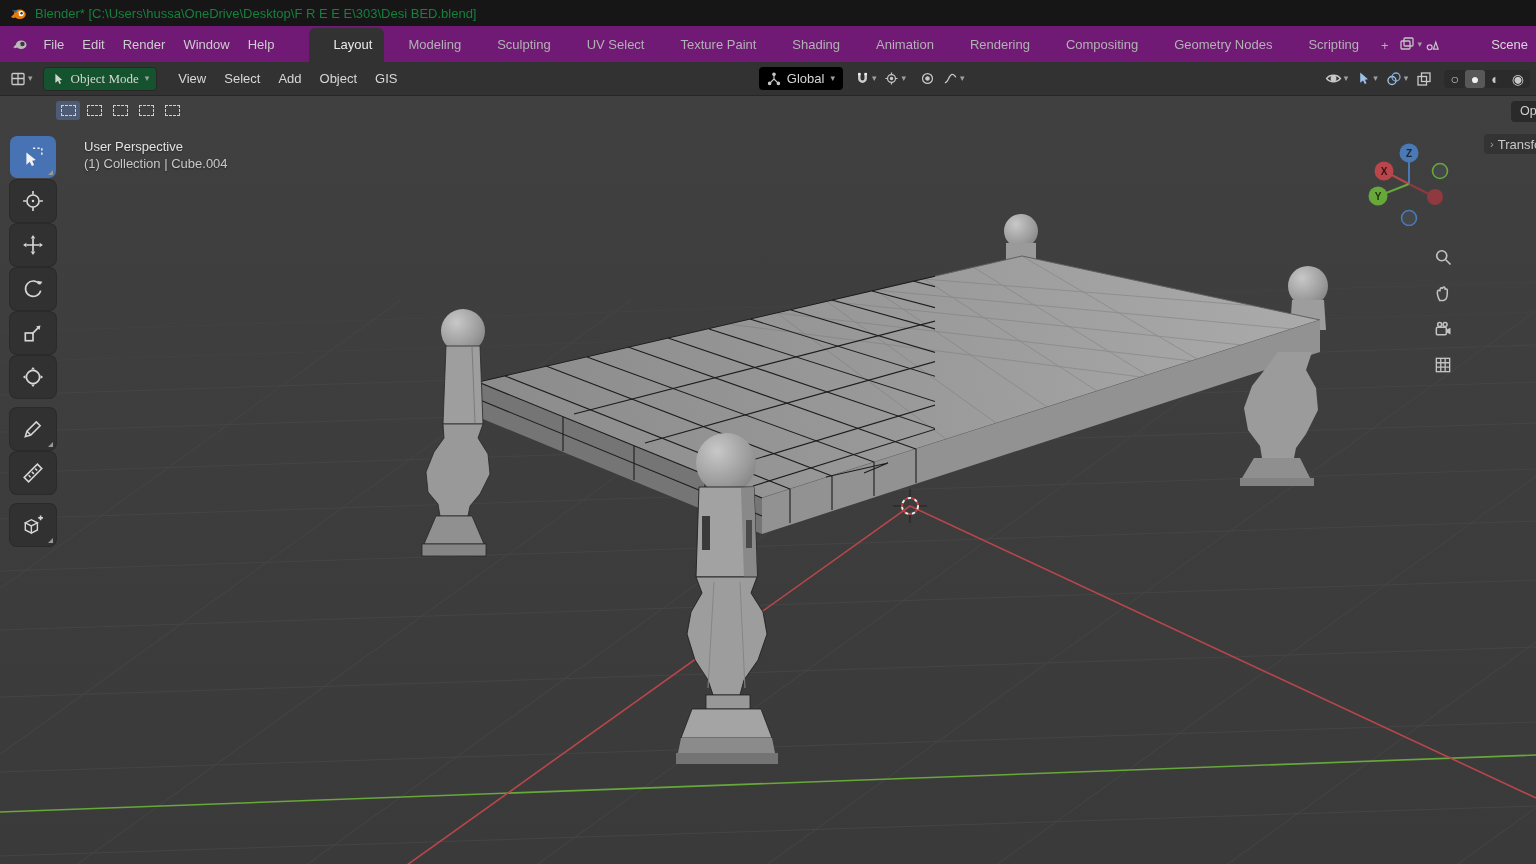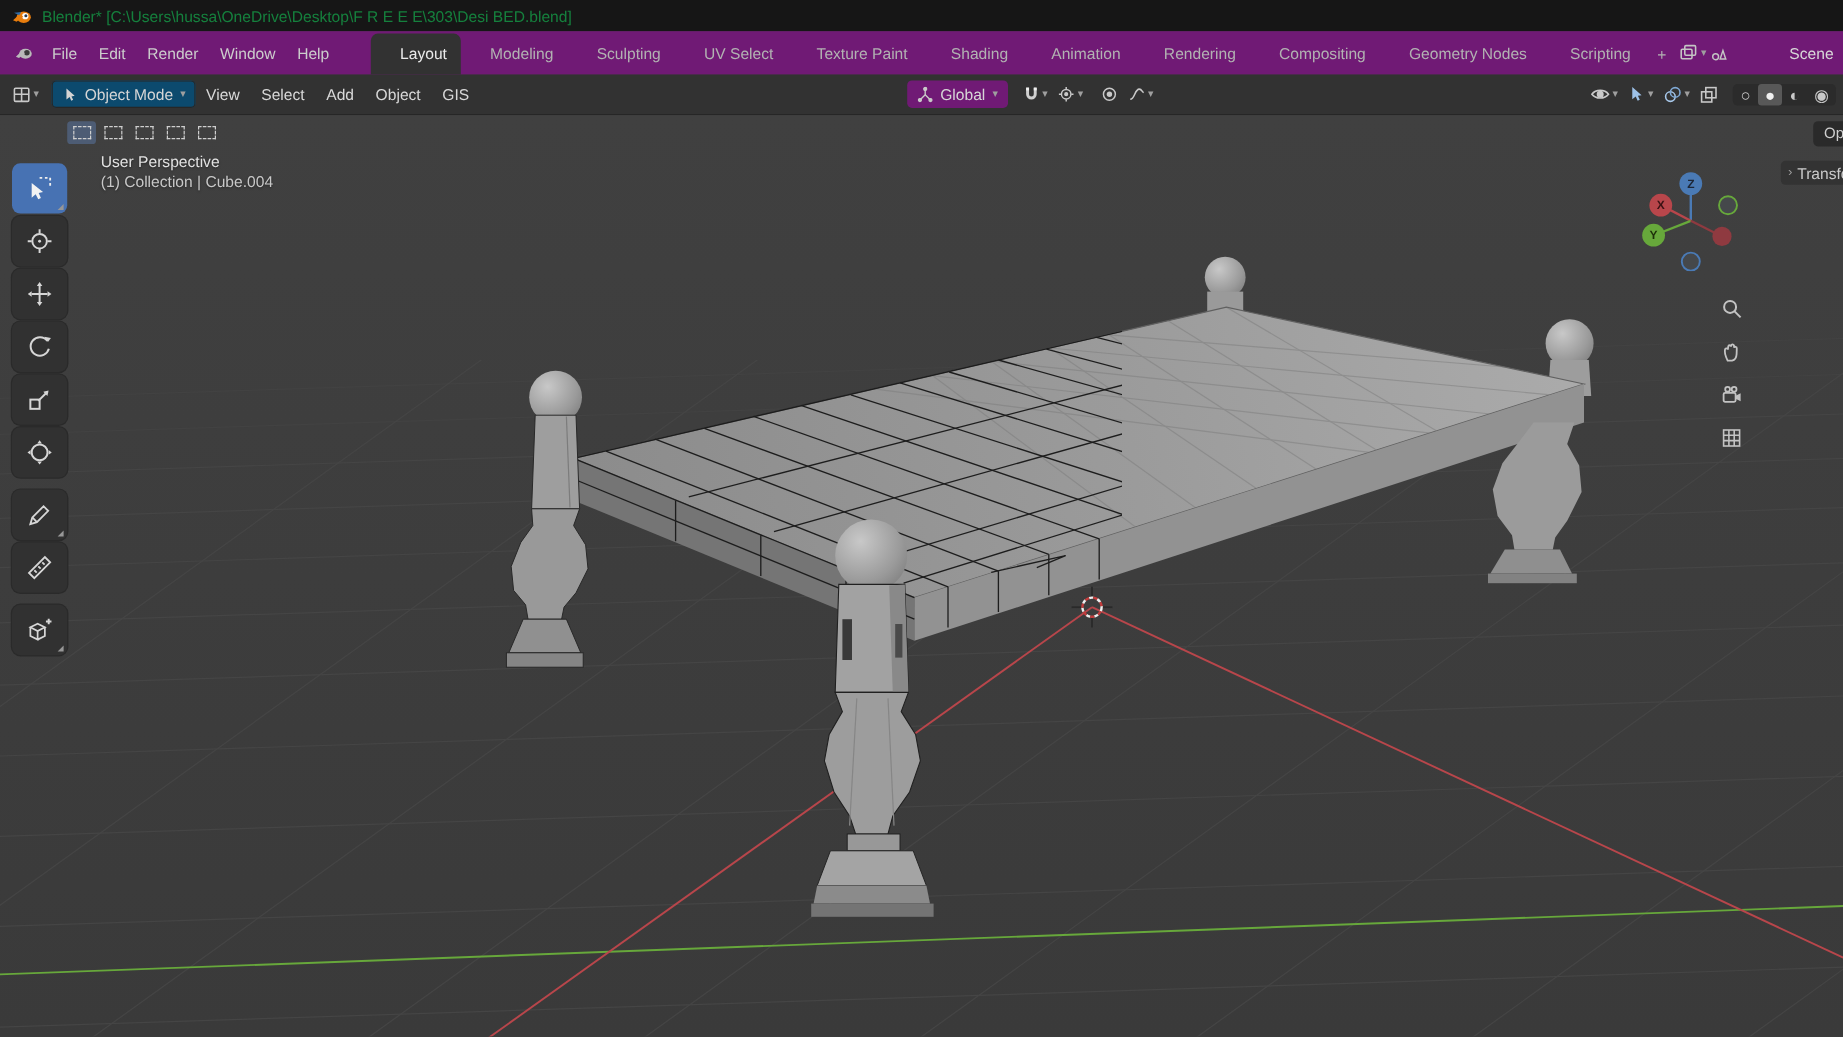--- a/index.html
+++ b/index.html
@@ -22,24 +22,24 @@
   .ws-tab{padding:9px 12px 10px 24px;color:#b2b2b2;white-space:nowrap;}
   .ws-tab.active{background:#323232;color:#eaeaea;border-radius:6px 6px 0 0;}
   .ws-add{padding:9px 10px;color:#b2b2b2;}
   .scene-area{margin-left:auto;display:flex;align-items:center;gap:3px;padding-right:8px;}
   .chev{font-size:9px;color:#9f9f9f;line-height:1;}
   
   .toolheader{height:33px;background:#323232;border-bottom:1px solid #262626;display:flex;align-items:center;padding:0 6px;}
   .hdr-left,.hdr-center,.hdr-right{display:flex;align-items:center;}
   .spacer{flex:1;}
   .editor-btn{display:flex;align-items:center;gap:2px;padding:3px 4px;margin-right:6px;}
-  .dropdown{display:flex;align-items:center;gap:6px;background:#0c4a6e;border-radius:4px;padding:4px 8px;margin-right:0;box-shadow:0 0 0 1px #272727 inset;}
+  .dropdown{display:flex;align-items:center;gap:6px;background:#14532d;border-radius:4px;padding:4px 8px;margin-right:12px;box-shadow:0 0 0 1px #272727 inset;font-family:Liberation Serif, serif;}
   .hmenu{padding:5px 9px;color:#d8d8d8;white-space:nowrap;}
   .hdr-pair{display:flex;align-items:center;gap:2px;padding:2px 4px;}
-  .pillgroup{display:flex;align-items:center;gap:6px;background:#701a75;border-radius:4px;padding:4px 8px;}
+  .pillgroup{display:flex;align-items:center;gap:6px;background:#000000;border-radius:4px;padding:4px 8px;}
   .seg-group{display:flex;align-items:center;background:#2b2b2b;border-radius:4px;margin-left:8px;}
   .seg{padding:2px 6px;border-radius:3px;font-size:13px;color:#c6c6c6;line-height:16px;}
   .seg.active{background:#585858;color:#f0f0f0;}
   
   .viewport{position:absolute;left:0;top:96px;width:1536px;height:768px;background:linear-gradient(#404040,#3a3a3a);overflow:hidden;}
   .scene{position:absolute;left:0;top:0;}
   
   .toolsettings{position:absolute;left:0;top:0;width:100%;height:28px;display:flex;align-items:center;padding-left:56px;box-sizing:border-box;}
   .mini-btn{width:24px;height:19px;border-radius:3px;display:flex;align-items:center;justify-content:center;margin-right:2px;}
   .mini-btn.active{background:#4d5c74;}
@@ -48,21 +48,21 @@
   
   .ntab{position:absolute;right:0;top:38px;height:20px;background:#333333;border-radius:4px 0 0 4px;display:flex;align-items:center;gap:4px;padding:0 0 0 6px;width:46px;overflow:hidden;color:#c9c9c9;white-space:nowrap;}
   .ntab .chev{font-size:11px;}
   
   .toolrail{position:absolute;left:10px;top:40px;display:flex;flex-direction:column;}
   .tool-btn{width:46px;height:42px;background:#313131;border-radius:7px;display:flex;align-items:center;justify-content:center;position:relative;margin-bottom:2px;box-shadow:0 0 0 1px #2a2a2a;}
   .tool-btn.active{background:#4772b3;box-shadow:none;}
   .tool-btn.gap{margin-top:8px;}
   .corner-tri{position:absolute;right:3px;bottom:3px;width:0;height:0;border-left:5px solid transparent;border-bottom:5px solid #979797;}
   
-  .vp-info{position:absolute;left:84px;top:31px;text-shadow:0 1px 2px rgba(0,0,0,.45);}
+  .vp-info{position:absolute;left:84px;top:43px;text-shadow:0 1px 2px rgba(0,0,0,.45);}
   .vp-line1{color:#e2e2e2;font-size:13px;}
   .vp-line2{color:#c8c8c8;font-size:13px;margin-top:2px;}
   .vp-stats{margin-top:15px;display:grid;grid-template-columns:68px auto;row-gap:8px;font-size:13px;}
   .stat-label{color:#c6c6c6;}
   .stat-value{color:#e6e6e6;}
   
   .nav-gizmo{position:absolute;left:1367px;top:46px;}
   .nav-btns{position:absolute;left:1429px;top:147px;display:flex;flex-direction:column;gap:8px;}
   .nav-btn{width:28px;height:28px;border-radius:14px;display:flex;align-items:center;justify-content:center;}
   .icon{display:inline-flex;align-items:center;justify-content:center;}

